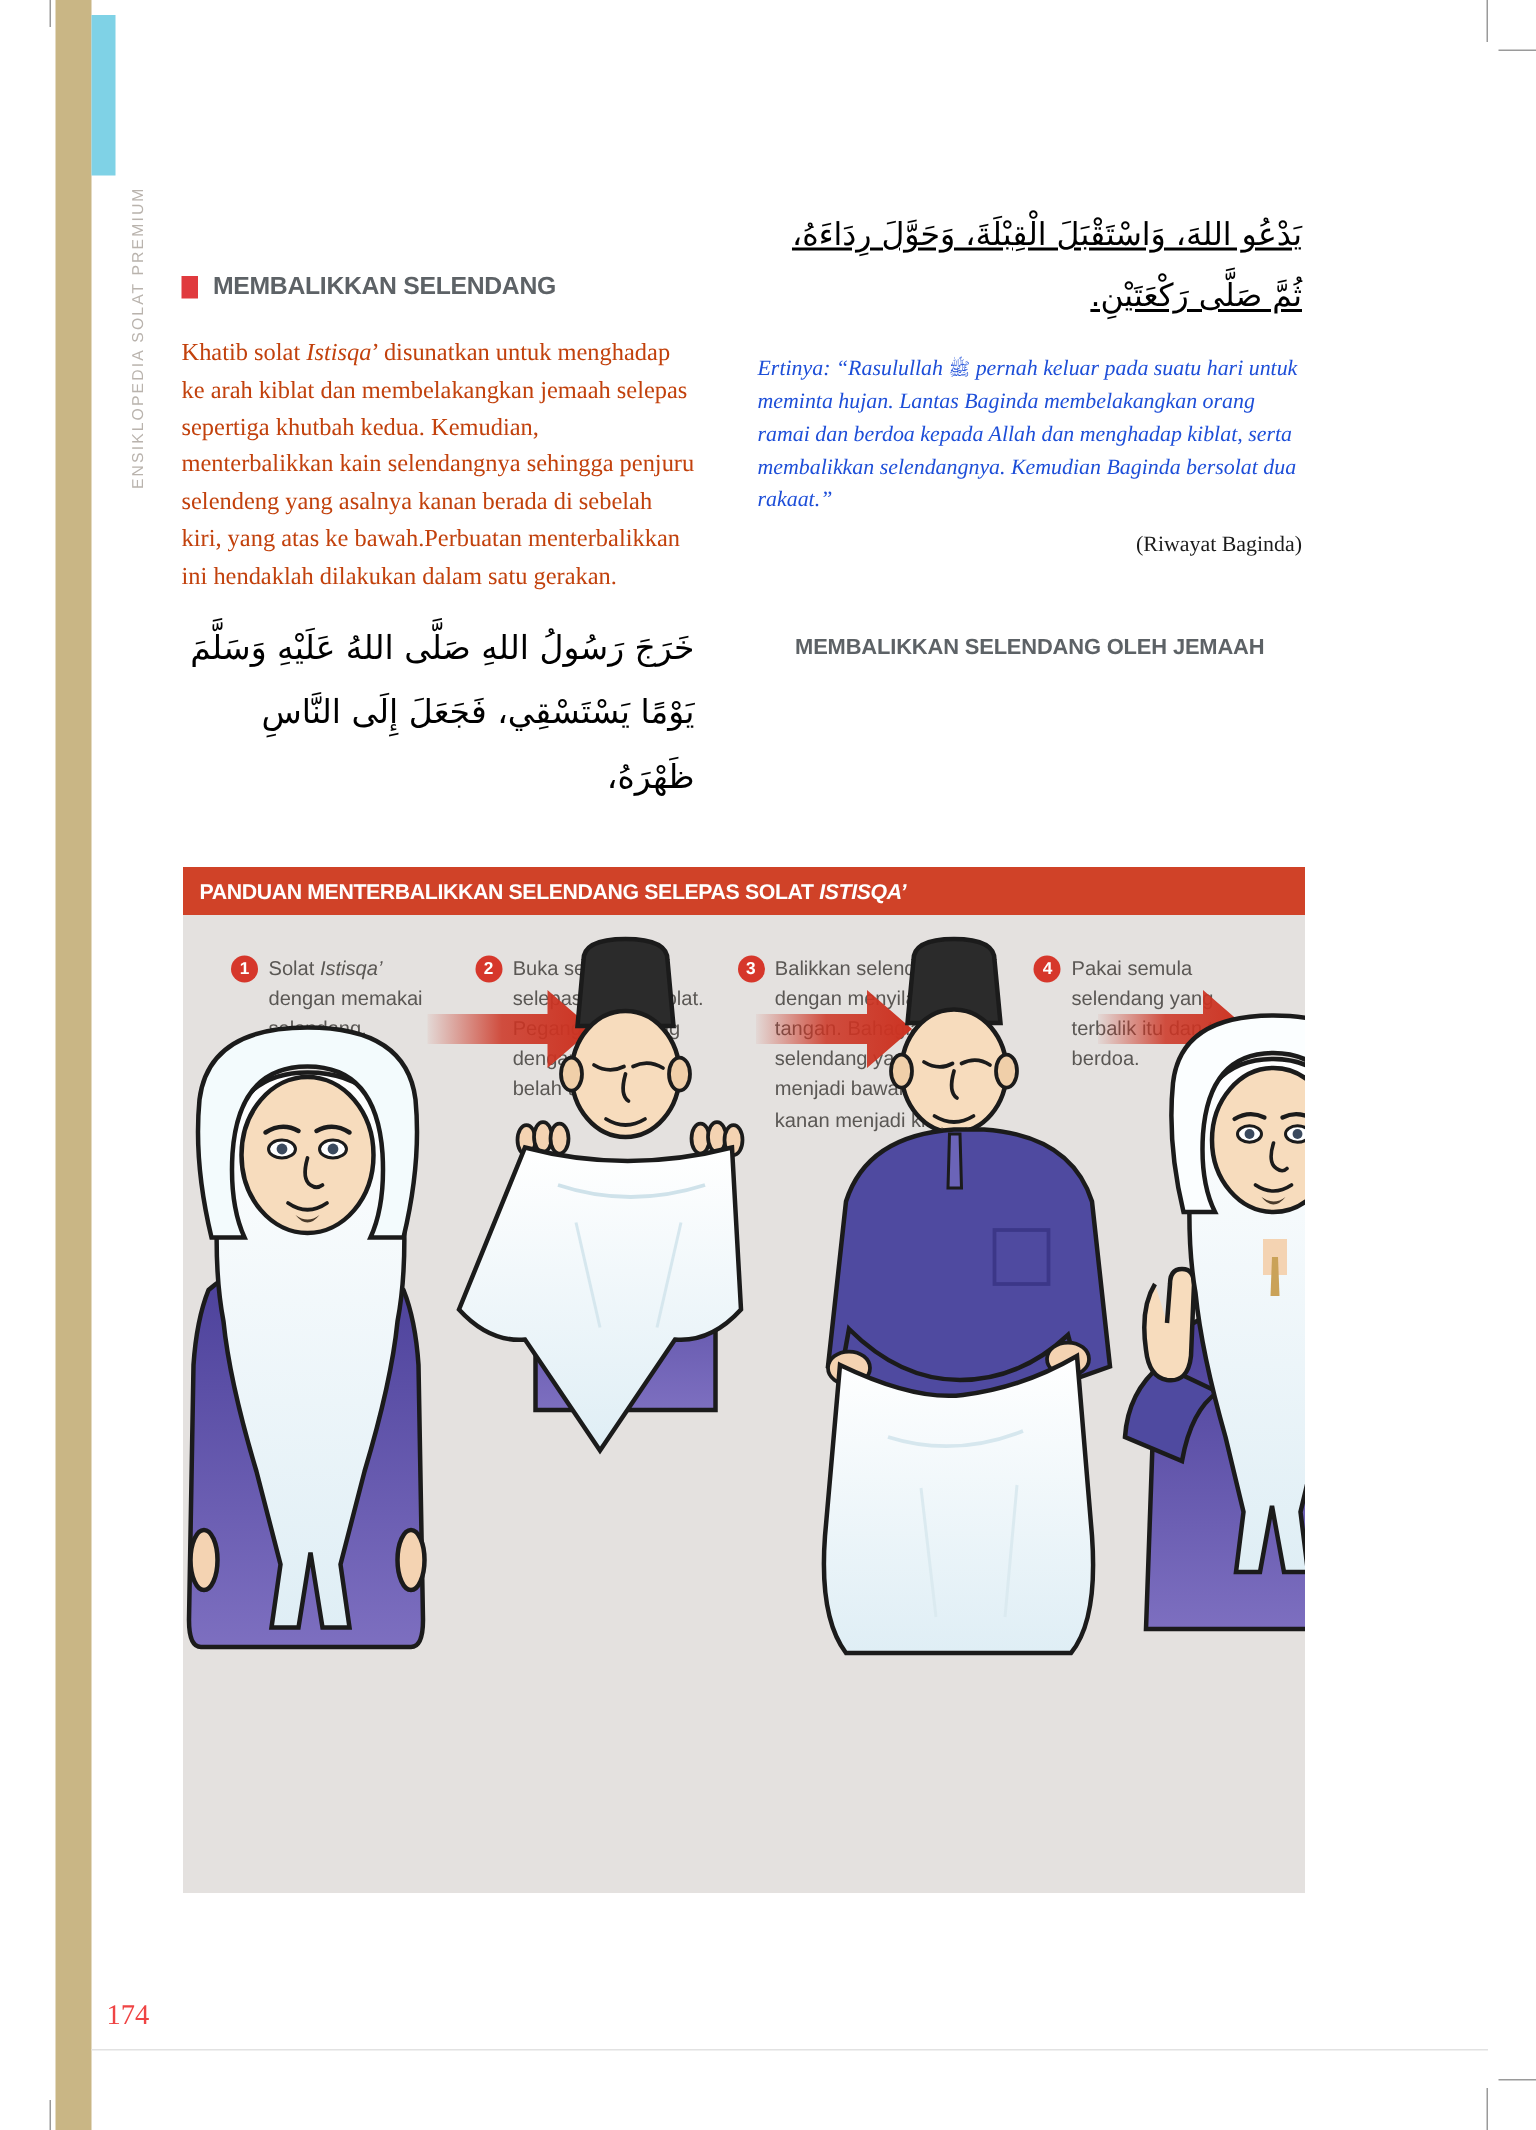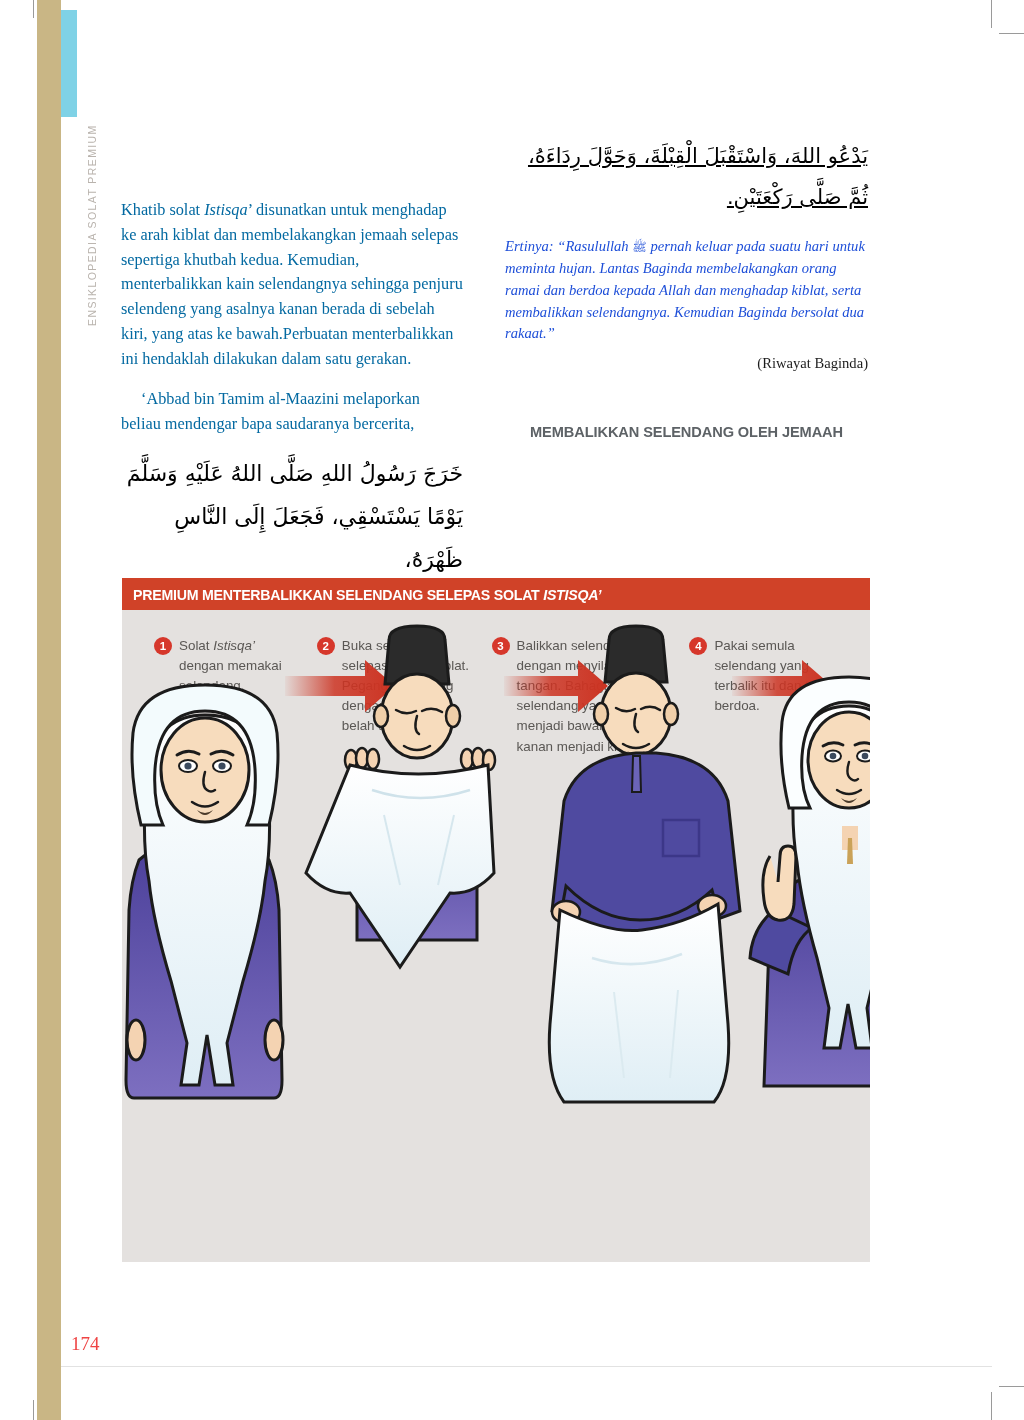--- a/index.html
+++ b/index.html
@@ -83,21 +83,21 @@
     width: 11px; height: 15px;
     background: #e03a3e;
     margin-right: 10px;
     flex: 0 0 auto;
   }
 
   p.body {
     margin: 16px 0 16px 0;
     font-size: 16.3px;
     line-height: 1.52;
-    color: #0369a1;
+    color: #c2410c;
     text-align: left;
   }
   p.body.indent { text-indent: 20px; }
   .it { font-style: italic; }
 
   .arabic {
     font-family: "DejaVu Sans", sans-serif;
     direction: rtl;
     text-align: right;
     color: #000;
@@ -217,41 +217,44 @@
   <div class="crop crop-tr-h"></div>
   <div class="crop crop-br-v"></div>
   <div class="crop crop-br-h"></div>
   <div class="crop crop-bl-v"></div>
 
   <div class="tan-bar"></div>
   <div class="cyan-tab"></div>
   <div class="side-label">ENSIKLOPEDIA SOLAT PREMIUM</div>
 
   <div class="col-left">
+    <h2 class="section-head">
+      <span class="red-square"></span>
+      <span>MEMBALIKKAN SELENDANG</span>
+    </h2>
 
     <p class="body"><span>Khatib solat </span><span class="it">Istisqa</span><span>’ disunatkan untuk menghadap ke arah kiblat dan membelakangkan jemaah selepas sepertiga khutbah kedua. Kemudian, menterbalikkan kain selendangnya sehingga penjuru selendeng yang asalnya kanan berada di sebelah kiri, yang atas ke bawah.Perbuatan menterbalikkan ini hendaklah dilakukan dalam satu gerakan.</span></p>
 
-    <p class="body indent">‘Abbad bin Tamim al-Maazini melaporkan beliau mendengar bapa saudaranya bercerita,</p>
 
     <div class="arabic arabic-left">خَرَجَ رَسُولُ اللهِ صَلَّى اللهُ عَلَيْهِ وَسَلَّمَ يَوْمًا يَسْتَسْقِي، فَجَعَلَ إِلَى النَّاسِ ظَهْرَهُ،</div>
   </div>
 
   <div class="col-right">
     <div class="arabic arabic-right">يَدْعُو اللهَ، وَاسْتَقْبَلَ الْقِبْلَةَ، وَحَوَّلَ رِدَاءَهُ، ثُمَّ صَلَّى رَكْعَتَيْنِ.</div>
 
     <p class="trans"><span>Ertinya: “Rasulullah </span><span class="saw">ﷺ</span><span> pernah keluar pada suatu hari untuk meminta hujan. Lantas Baginda membelakangkan orang ramai dan berdoa kepada Allah dan menghadap kiblat, serta membalikkan selendangnya. Kemudian Baginda bersolat dua rakaat.”</span></p>
 
     <p class="attrib">(Riwayat Baginda)</p>
 
     <h3 class="sub-head">MEMBALIKKAN SELENDANG OLEH JEMAAH</h3>
 
   </div>
 
   <div class="panel">
-    <div class="panel-banner"><span>PREMIUM MENTERBALIKKAN SELENDANG SELEPAS SOLAT </span><span class="it">ISTISQA’</span></div>
+    <div class="panel-banner"><span>PANDUAN MENTERBALIKKAN SELENDANG SELEPAS SOLAT </span><span class="it">ISTISQA’</span></div>
 
     <div class="panel-body">
 
       <div class="steps">
         <div class="step step-1">
           <div class="badge">1</div>
           <div class="step-text"><span>Solat </span><span class="it">Istisqa’</span><span> dengan memakai selendang.</span></div>
         </div>
         <div class="step step-2">
           <div class="badge">2</div>

